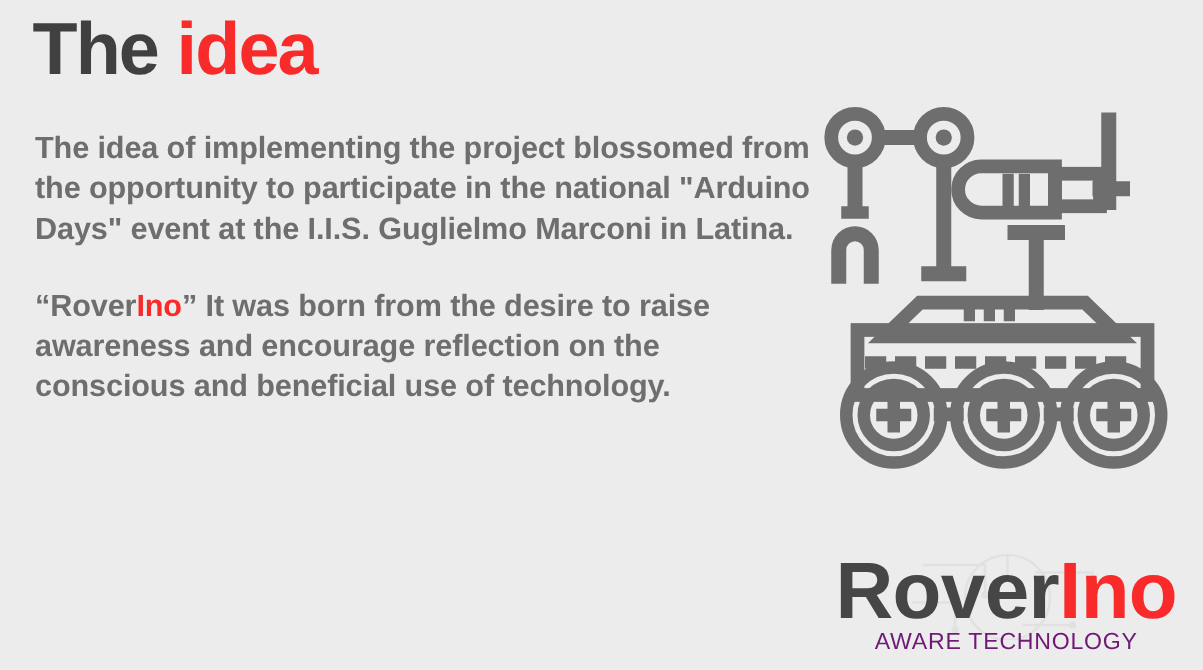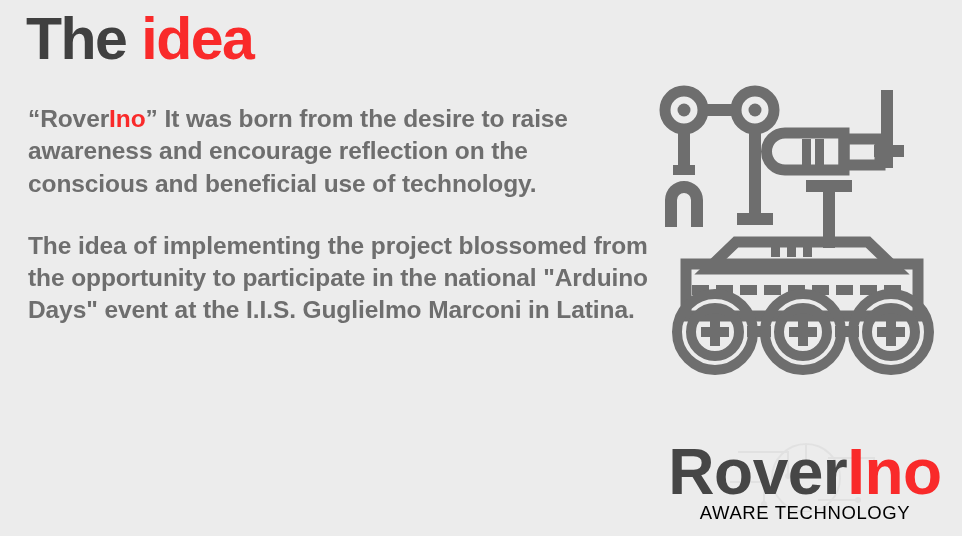--- a/index.html
+++ b/index.html
@@ -94,39 +94,39 @@
   .logo-word .accent { color: #f92a2a; }
   .logo-tag {
     position: absolute;
     left: 0px;
     top: 62px;
     width: 314px;
     text-align: center;
     font-size: 18.5px;
     font-weight: normal;
     letter-spacing: 0.6px;
-    color: #000000;
+    color: #701a75;
     white-space: nowrap;
   }
 </style>
 </head>
 <body>
 
 <div class="slide">
 
   <div class="title">
     <span>The </span><span class="accent">idea</span>
   </div>
 
   <div class="copy">
     <p class="para">
-      <span class="em">“</span><span class="em">Rover</span><span class="red">Ino</span><span class="em">”</span><span class="light"> It was born from the desire to raise awareness and encourage reflection on the conscious and beneficial use of technology.</span>
+      <span class="light">The idea of implementing the project blossomed from the opportunity to participate in the national </span><span class="em">"Arduino Days"</span><span class="light"> event at the </span><span class="em">I.I.S. Guglielmo Marconi in Latina.</span>
     </p>
     <p class="para">
-      <span class="light">The idea of implementing the project blossomed from the opportunity to participate in the national </span><span class="em">"Arduino Days"</span><span class="light"> event at the </span><span class="em">I.I.S. Guglielmo Marconi in Latina.</span>
+      <span class="em">“</span><span class="em">Rover</span><span class="red">Ino</span><span class="em">”</span><span class="light"> It was born from the desire to raise awareness and encourage reflection on the conscious and beneficial use of technology.</span>
     </p>
   </div>
 
   <div class="rover">
     <svg viewBox="0 0 296 296" width="296" height="296" aria-hidden="true">
       <g fill="#6e6e6e">
 
         <g>
           <circle cx="32" cy="28" r="19" fill="none" stroke="#6e6e6e" stroke-width="11"></circle>
           <circle cx="32" cy="28" r="6.5" fill="#6e6e6e"></circle>

